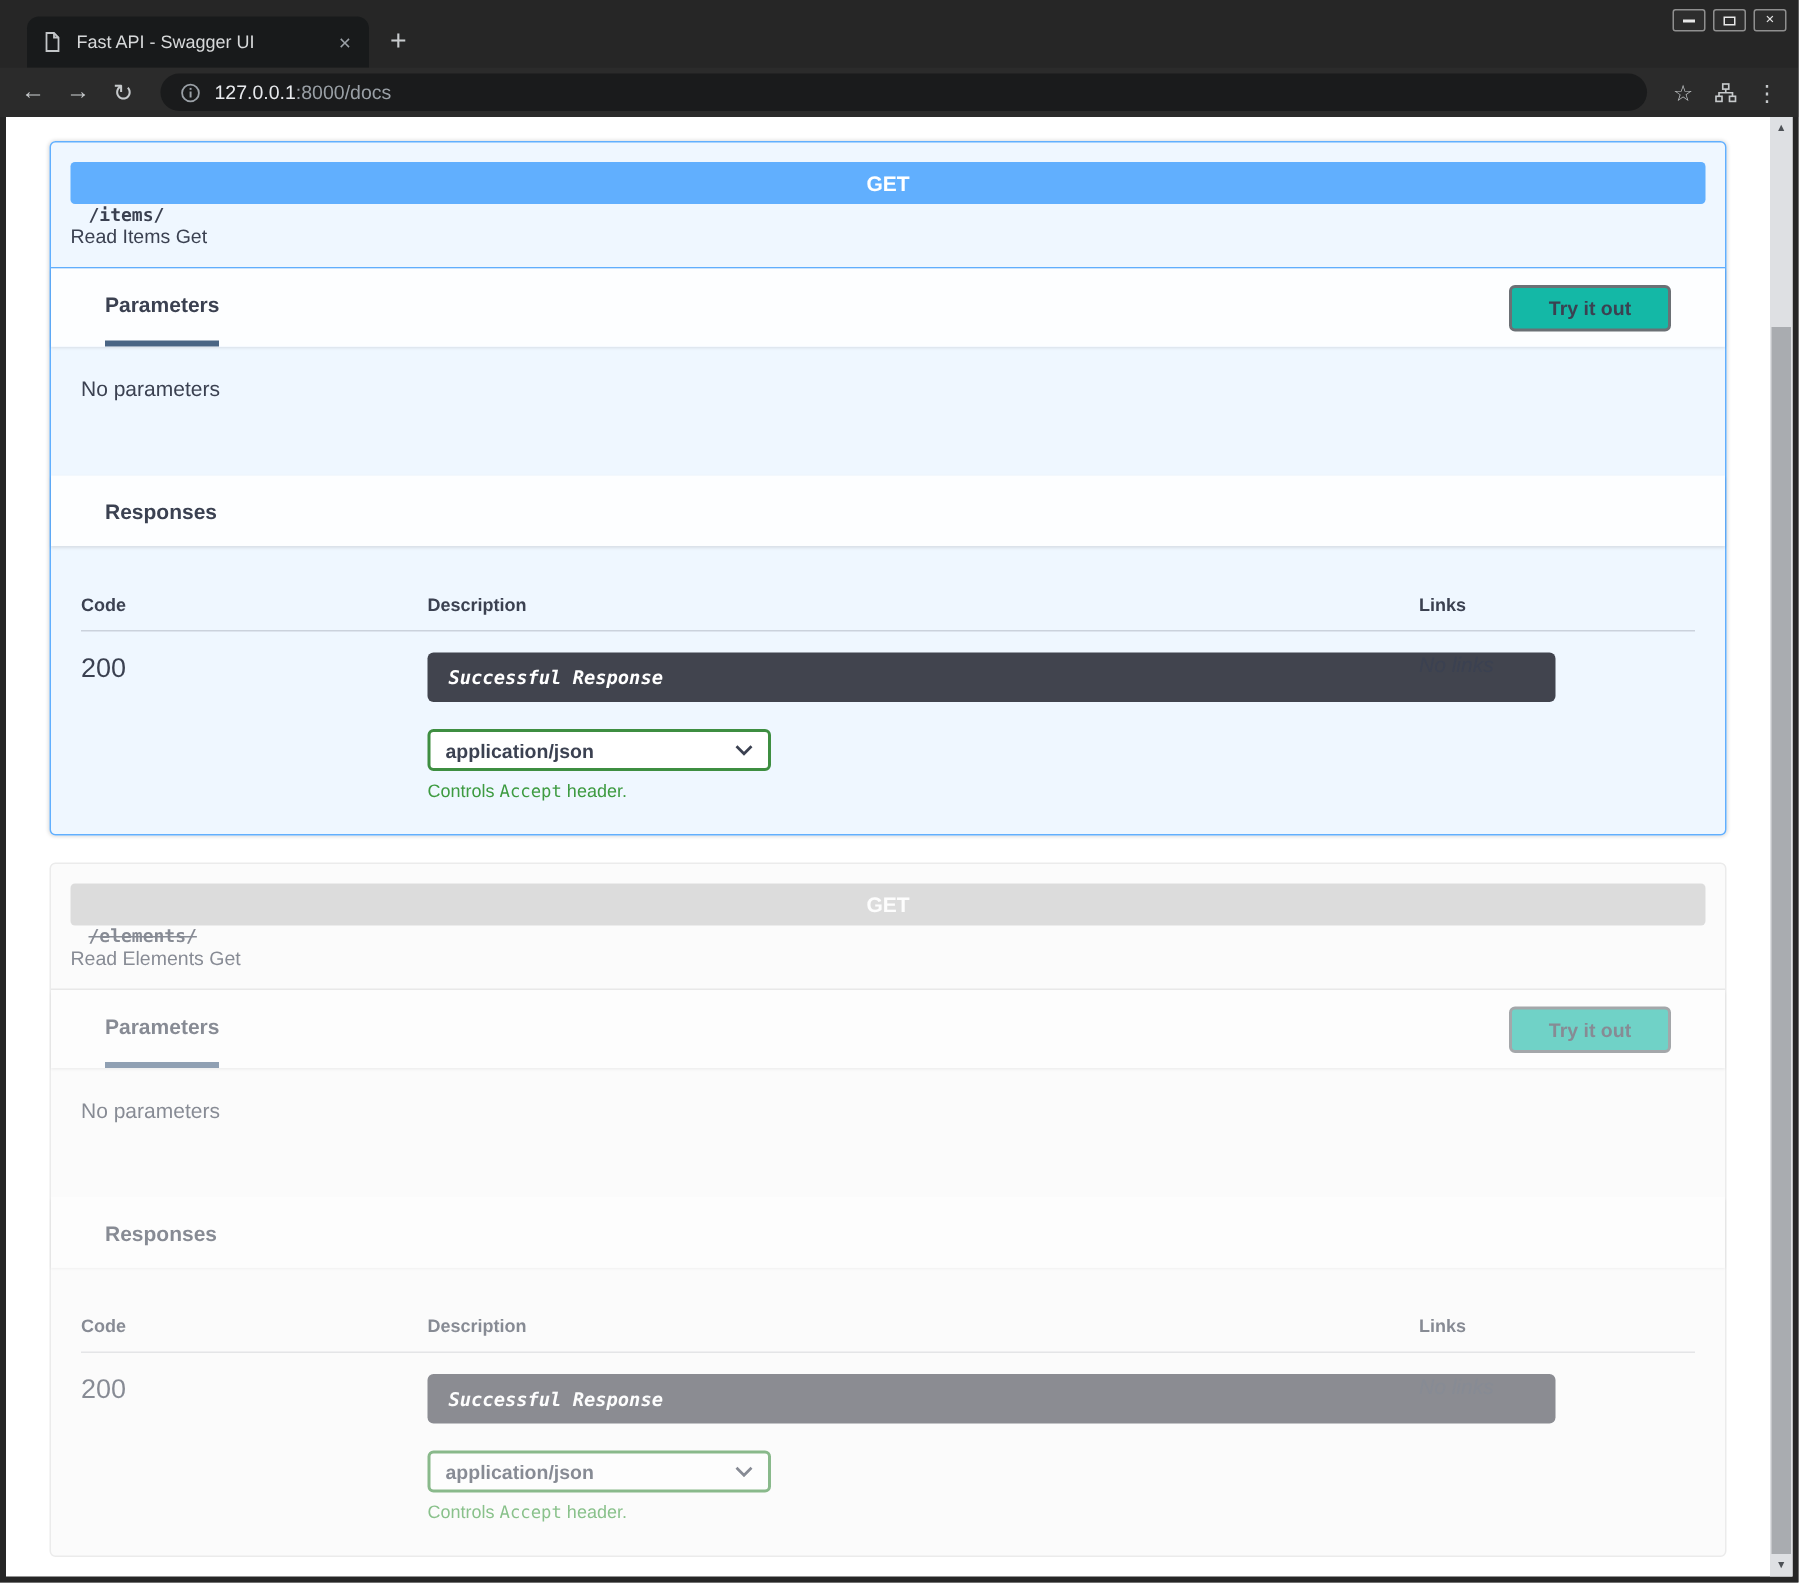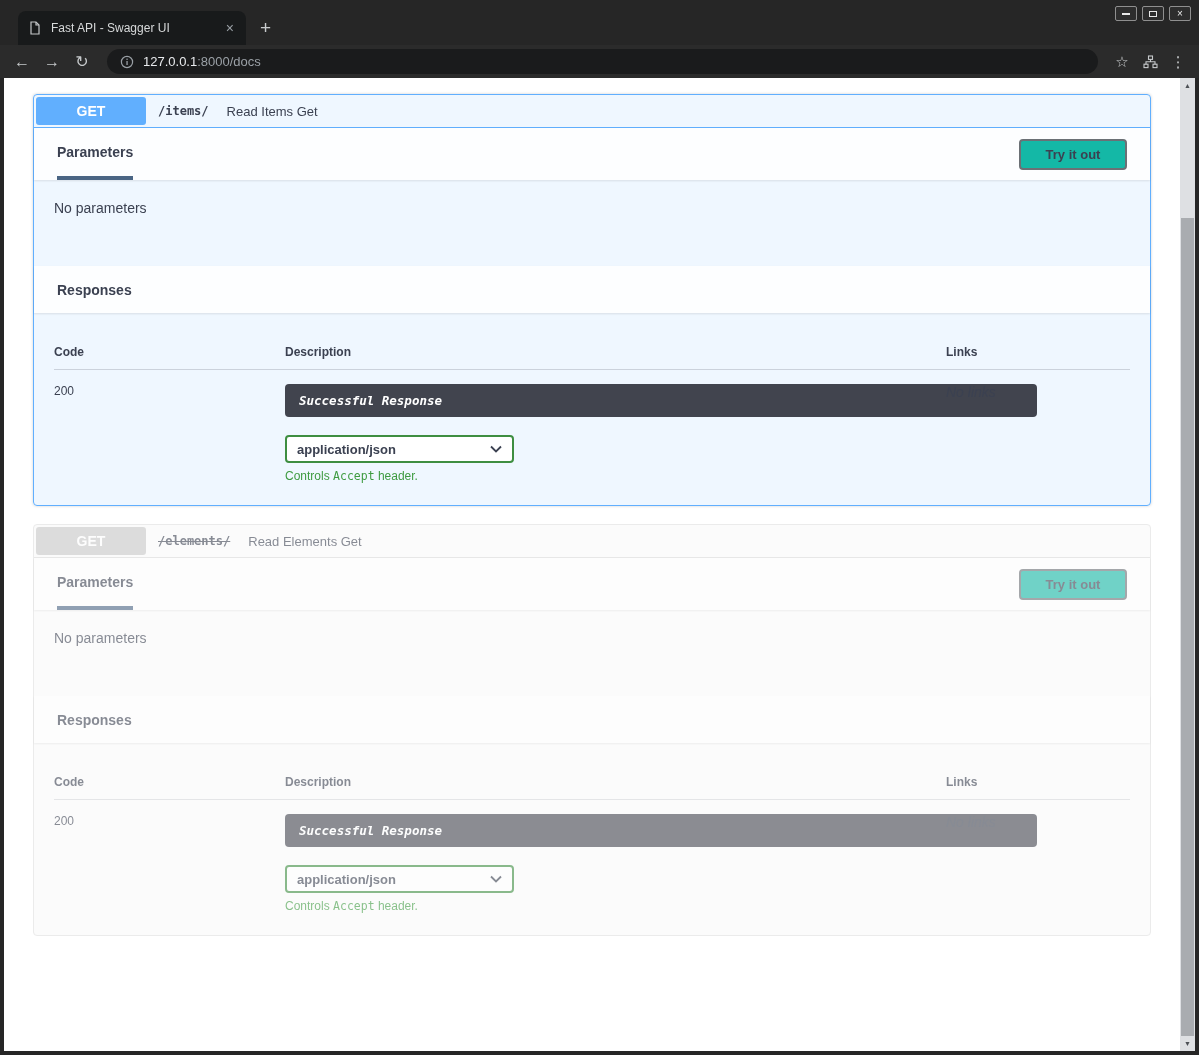--- a/index.html
+++ b/index.html
@@ -44,54 +44,54 @@
   .section-head { display:flex; align-items:center; justify-content:space-between;
                   padding:8px 8px 12px; border-bottom:1px solid rgba(59,65,81,.25); }
   .section-title { font-size:24px; font-weight:700; color:#3b4151; }
   .section-chevron { margin-right:20px; display:flex; }
 
   .opblock { margin-top:12px; border-radius:4px; }
   .opblock.get { border:1px solid #61affe; background:rgba(97,175,254,.1); box-shadow:0 0 3px rgba(0,0,0,.19); }
   .opblock.deprecated { border:1px solid #ebebeb; background:hsla(0,0%,92%,.2); margin-top:18px; }
   .dim { opacity:.6; }
 
-  .op-summary { display:flex; align-items:center; padding:2px; cursor:pointer; }
+  .op-summary { display:flex; padding:13px; cursor:pointer;flex-direction:column; }
   .opblock.get > div > .op-summary { border-bottom:1px solid #61affe; }
   .opblock.deprecated .op-summary { border-bottom:1px solid #dcdcdc; }
   .method-badge { min-width:110px; text-align:center; padding:6px 0; border-radius:3px;
                   background:#61affe; color:#fff; font-weight:700; font-size:14px; }
   .opblock.deprecated .method-badge { background:#c9c9c9; }
   .op-path { font-family:"DejaVu Sans Mono","Liberation Mono",monospace; font-size:12px; font-weight:700;
              color:#3b4151; padding:0 18px 0 12px; }
   .opblock.deprecated .op-path { text-decoration:line-through; }
   .op-desc { font-size:13px; color:#3b4151; }
 
   .dep-warning { padding:16px 20px 17px; font-size:14px; color:#41444e; border-bottom:1px solid rgba(0,0,0,.1); }
 
-  .sec-header { height:52px; padding:0 23px; background:rgba(255,255,255,.85);
+  .sec-header { height:52px; padding:0 36px; background:rgba(255,255,255,.85);
                 display:flex; align-items:center; justify-content:space-between;
                 box-shadow:0 1px 2px rgba(0,0,0,.1); }
   .params-title { align-self:stretch; display:flex; align-items:center;
                   border-bottom:4px solid #4a6584; font-size:14px; font-weight:700; color:#3b4151; }
   .resp-title { font-size:14px; font-weight:700; color:#3b4151; }
   .responses-header { height:47px; }
   .try-btn { padding:6px 0; width:108px; text-align:center; border:2px solid #6b7075; border-radius:4px;
              background:#14b8a6; color:#3b4151; font-weight:700; font-size:13px; font-family:inherit; cursor:pointer; }
 
   .params-body { padding:20px 20px 50px; }
   .no-params { font-size:14px; color:#3b4151; }
 
   .responses-inner { padding:12px 20px 22px; }
   .resp-head { display:flex; padding:20px 0 10px; border-bottom:1px solid rgba(59,65,81,.2);
                font-size:12px; font-weight:700; color:#3b4151; }
   .col-code { width:231px; flex:0 0 auto; }
   .col-desc { width:661px; flex:0 0 auto; }
   .col-links { flex:1; }
   .resp-row { display:flex; padding-top:14px; }
-  .resp-code { font-size:12px; color:#3b4151; }
+  .resp-code { font-size:18px; color:#3b4151; }
   .resp-box { width:752px; background:#41444e; border-radius:4px; padding:9px 14px; color:#fff;
               font-family:"DejaVu Sans Mono","Liberation Mono",monospace; font-style:italic; font-weight:700; font-size:12.5px; }
   .resp-links { font-size:14px; font-style:italic; color:#3b4151; }
 
   .media-select { margin-top:18px; width:229px; height:28px; background:#fff;
                   border:2px solid #3e8e41; border-radius:4px;
                   display:flex; align-items:center; justify-content:space-between; padding:0 10px; cursor:pointer; }
   .media-select span { font-weight:700; font-size:13px; color:#3b4151; }
   .accept-msg { margin-top:6px; font-size:12px; color:#3e9b41; }
   .accept-msg code { font-family:"DejaVu Sans Mono","Liberation Mono",monospace; font-size:11.5px; }

